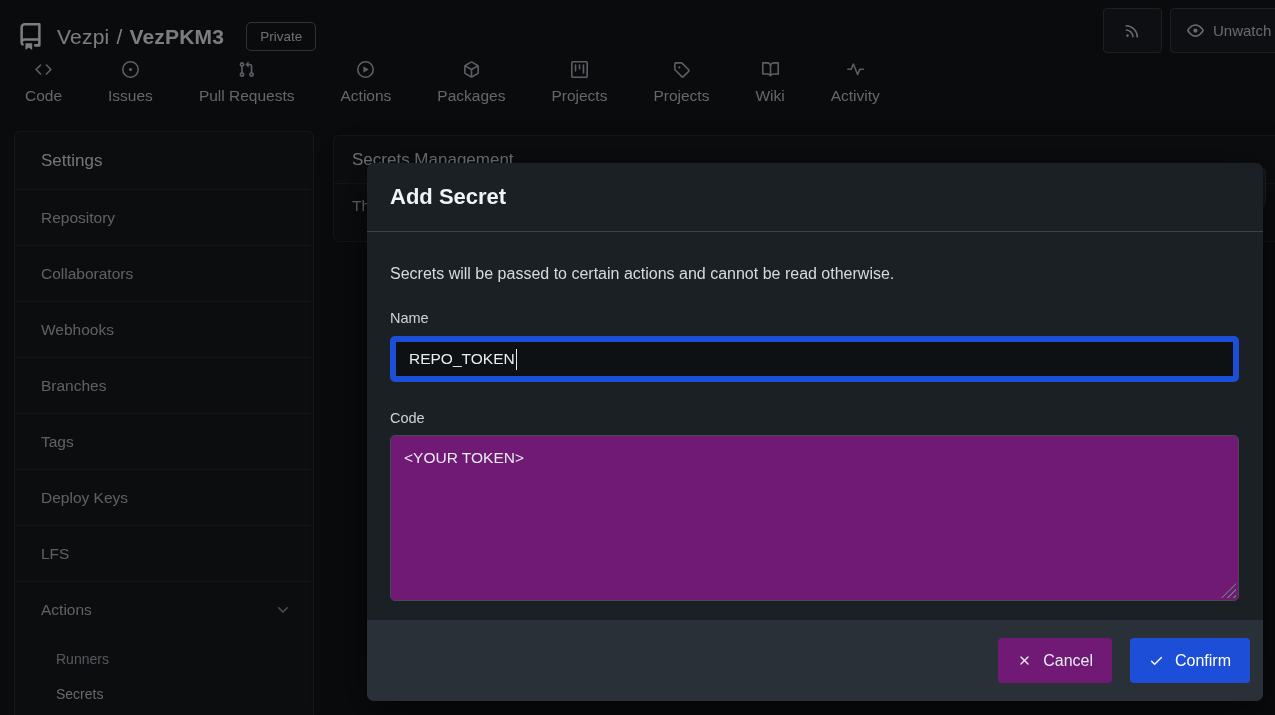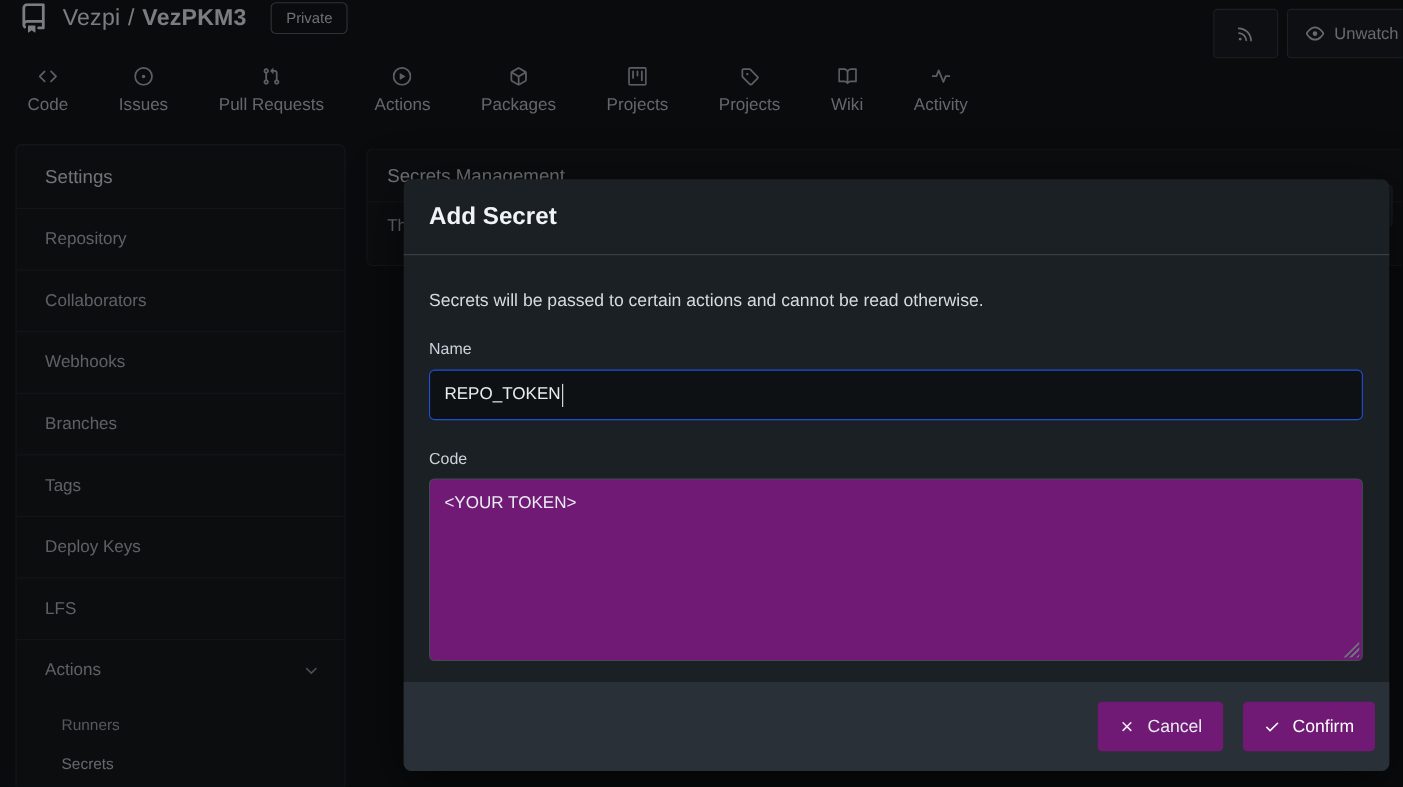--- a/index.html
+++ b/index.html
@@ -6,21 +6,21 @@
   html,body { background:#000; }
   #app {
     position:relative; width:1275px; height:715px; overflow:hidden;
     background:#121418; font-family:"Liberation Sans", sans-serif;
     color:#c9d1d9;
   }
   svg { display:block; }
 
   
   .repo-header { position:absolute; left:0; top:0; width:100%; height:58px; z-index:1; }
-  .repo-title { position:absolute; left:17px; top:2px; display:flex; align-items:center; gap:13px; }
+  .repo-title { position:absolute; left:17px; top:22px; display:flex; align-items:center; gap:13px; }
   .repo-icon { color:#dfe5ea; }
   .repo-name { font-size:21px; color:#dfe5ea; letter-spacing:.2px; display:flex; gap:7px; align-items:baseline; }
   .repo-owner { font-weight:400; }
   .repo-sep { font-weight:400; }
   .repo-repo { font-weight:700; }
   .private-badge {
     margin-left:9px; border:1px solid #565d66; border-radius:5px;
     padding:6px 13px; font-size:13.5px; color:#c3cad1;
   }
   .hdr-btn {
@@ -78,21 +78,21 @@
   .modal-header {
     height:69px; display:flex; align-items:center; padding:0 23px;
     border-bottom:1px solid #3a4149;
     font-size:22px; font-weight:600; color:#f0f4f8;
   }
   .modal-body { padding:33px 24px 0 23px; }
   .modal-desc { font-size:16px; color:#d5dbe1; line-height:17px; }
   .field-label { margin-top:28px; font-size:14.5px; color:#ccd2d9; }
   .text-input {
     margin-top:10px; height:46px; background:#0e1114;
-    border:1px solid #1d4ed8; border-radius:5px;
+    border:6px solid #1d4ed8; border-radius:5px;
     display:flex; align-items:center; padding:0 13px;
     font-size:15.5px; color:#e9edf2; cursor:text;
   }
   .caret { display:inline-block; width:1.5px; height:21px; background:#e4e9ee; margin-left:1px; }
   .textarea {
     margin-top:9px; height:166px; background:#701a75;
     border:1px solid #434a52; border-radius:5px;
     padding:13px 13px; font-size:15.5px; color:#e9edf2; position:relative; cursor:text;
   }
   .resize-handle {
@@ -104,21 +104,21 @@
     position:absolute; left:0; right:0; bottom:0; height:81px;
     background:#2a3037; border-radius:0 0 7px 7px;
     display:flex; align-items:center; justify-content:flex-end; gap:18px; padding-right:13px;
   }
   .btn {
     height:45px; border:none; border-radius:4px; cursor:pointer;
     display:inline-flex; align-items:center; gap:11px; padding:0 19px;
     font-size:16px; font-family:inherit;
   }
   .btn-cancel { background:#701a75; color:#e8ecf1; }
-  .btn-confirm { background:#701a75; color:#ffffff; }
+  .btn-confirm { background:#1d4ed8; color:#ffffff; }
 </style>
 </head>
 <body>
 
 <div id="app">
 
   <div class="repo-header">
     <div class="repo-title">
       <span class="repo-icon">
         <svg width="27" height="27" viewBox="0 0 16 16" fill="currentColor">

